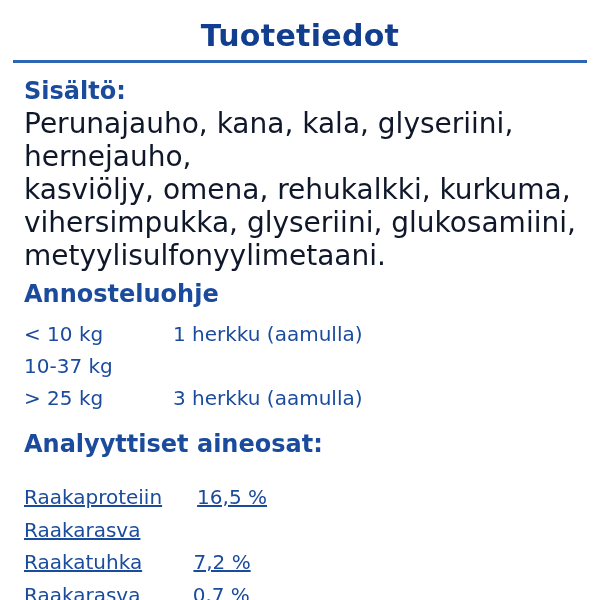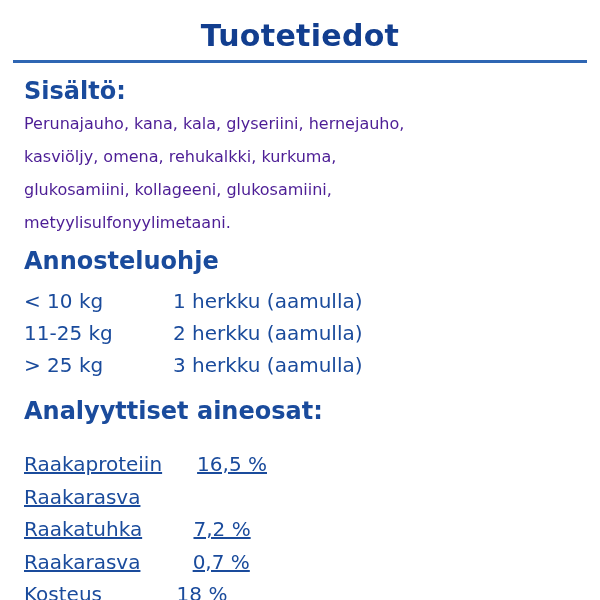--- a/index.html
+++ b/index.html
@@ -34,23 +34,23 @@
   .section { margin-left: 24px; margin-right: 24px; }
   .section-heading {
     font-size: 24px;
     line-height: 26px;
     font-weight: bold;
     color: #1A4B9C;
   }
   .sisalto { margin-top: 15px; }
   .ingredients { margin-top: 3px; }
   .ingredient-line {
-    font-size: 16px;
+    font-size: 28px;
     line-height: 33px;
-    color: #4c1d95;
+    color: #0f172a;
   }
   .annostelu { margin-top: 9px; }
   .dose-table { margin-top: 11px; }
   .dose-row {
     display: flex;
     font-size: 20px;
     line-height: 32px;
     align-items: center;
   }
   .dose-weight { width: 149px; flex: none; }
@@ -71,35 +71,34 @@
 <div class="page">
 
   <div class="page-title">Tuotetiedot</div>
   <div class="title-rule"></div>
 
   <div class="section sisalto">
     <div class="section-heading">Sisältö:</div>
     <div class="ingredients">
       <div class="ingredient-line">Perunajauho, kana, kala, glyseriini, hernejauho,</div>
       <div class="ingredient-line">kasviöljy, omena, rehukalkki, kurkuma,</div>
-      <div class="ingredient-line">glukosamiini, kollageeni, glukosamiini,</div>
+      <div class="ingredient-line">vihersimpukka, glyseriini, glukosamiini,</div>
       <div class="ingredient-line">metyylisulfonyylimetaani.</div>
     </div>
   </div>
 
   <div class="section annostelu">
     <div class="section-heading">Annosteluohje</div>
     <div class="dose-table">
       <div class="dose-row">
         <span class="dose-weight">&lt; 10 kg</span>
         <span class="dose-value">1 herkku (aamulla)</span>
       </div>
       <div class="dose-row">
-        <span class="dose-weight">11-25 kg</span>
-        <span class="dose-value">2 herkku (aamulla)</span>
+        <span class="dose-weight">10-37 kg</span>
       </div>
       <div class="dose-row">
         <span class="dose-weight">&gt; 25 kg</span>
         <span class="dose-value">3 herkku (aamulla)</span>
       </div>
     </div>
   </div>
 
   <div class="section analyysi">
     <div class="section-heading">Analyyttiset aineosat:</div>

